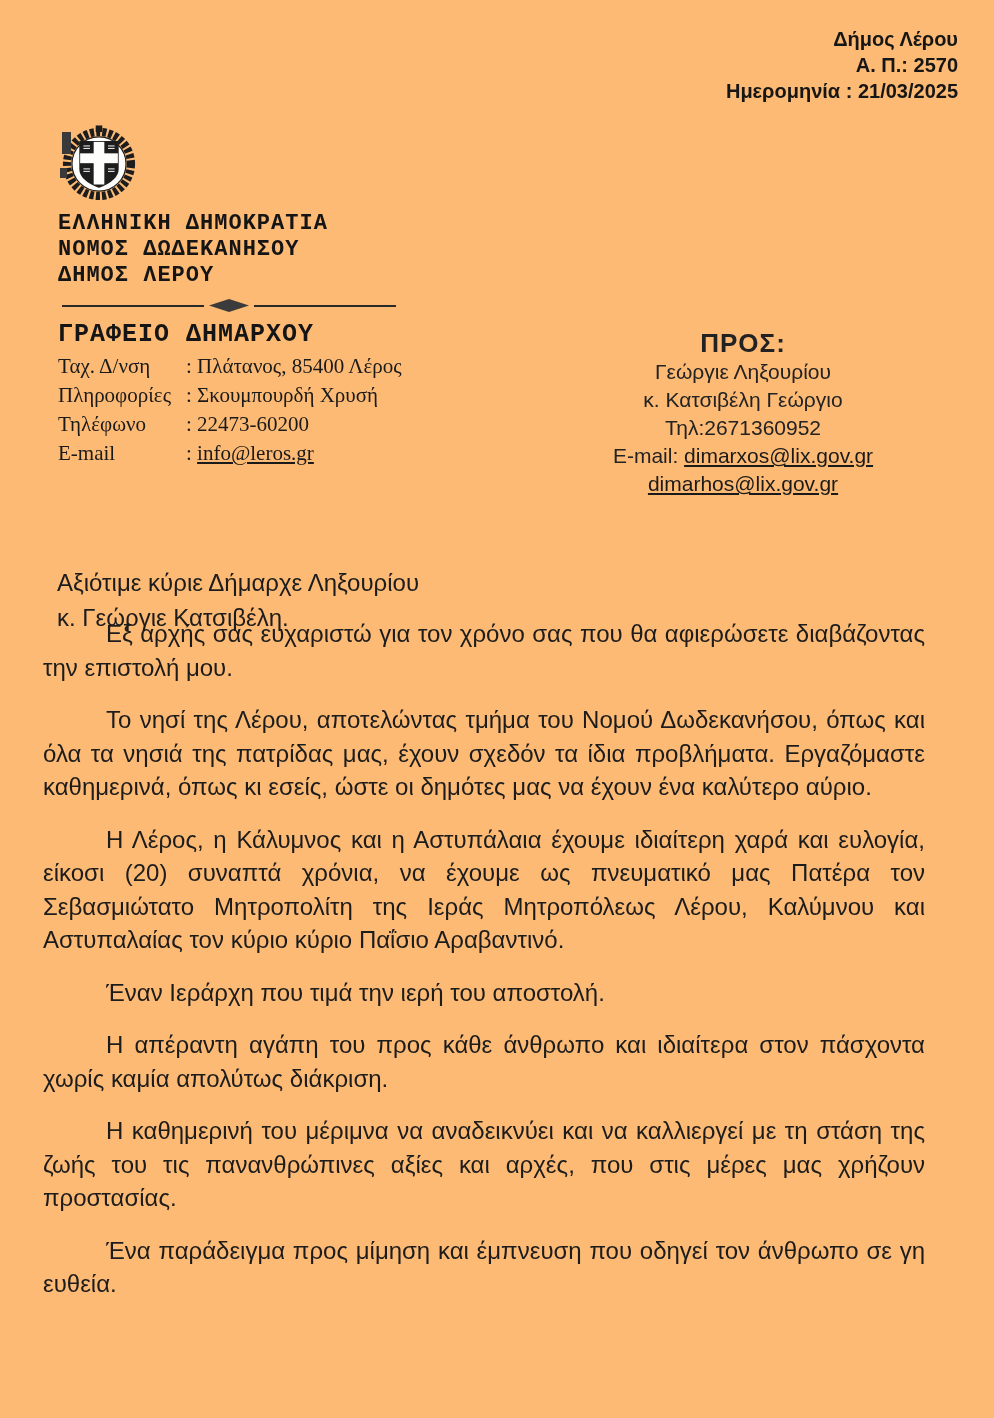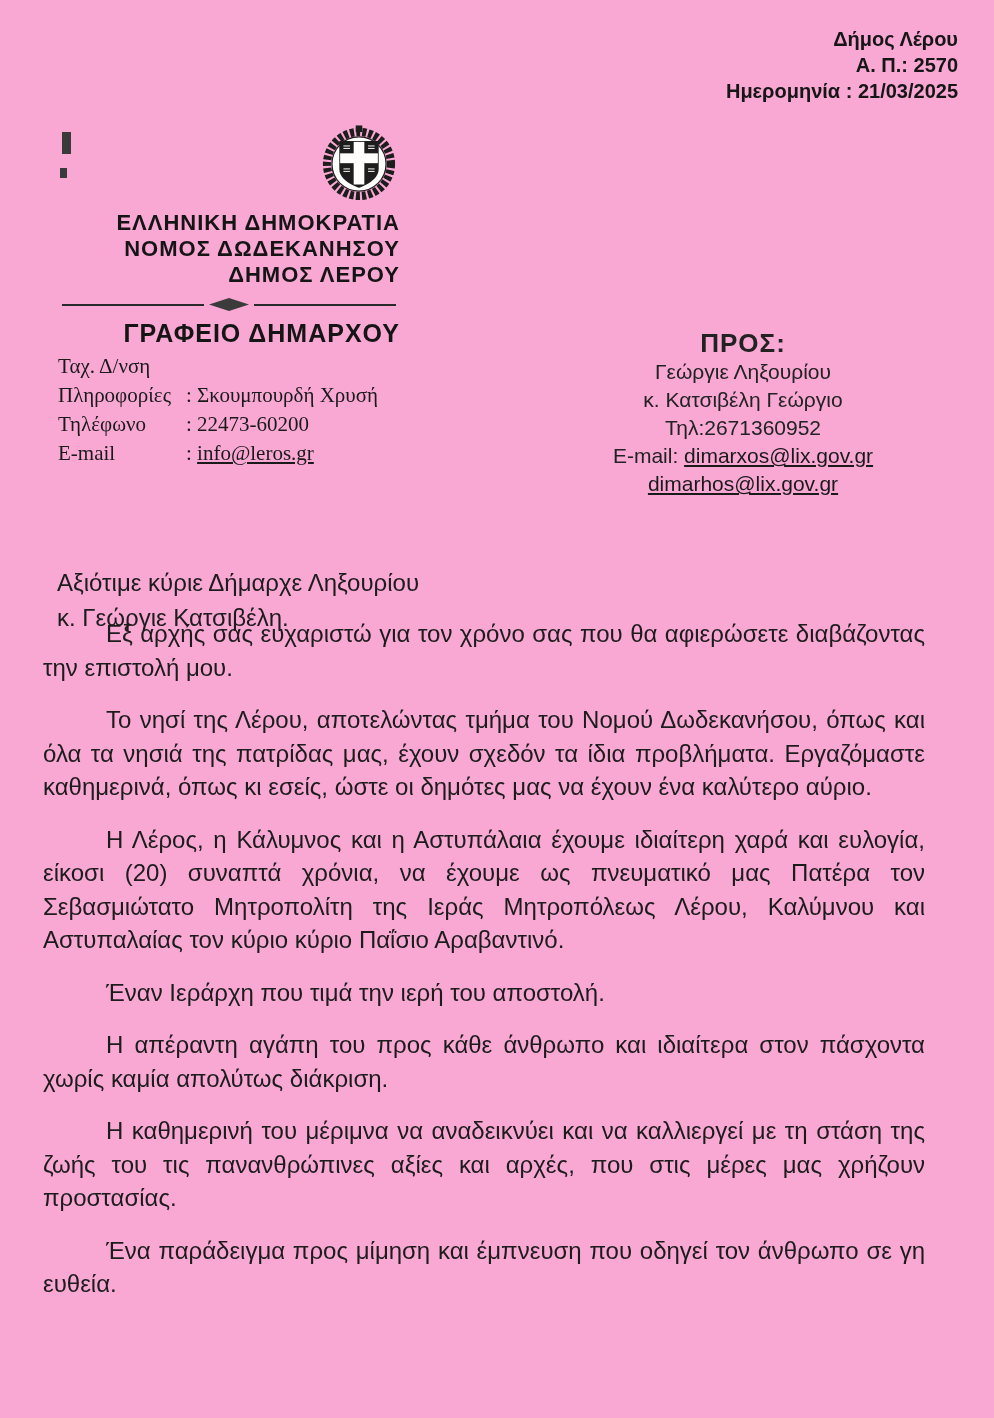--- a/index.html
+++ b/index.html
@@ -2,21 +2,21 @@
 <html lang="el"><head>
 <meta charset="utf-8">
 <style>
   * { margin: 0; padding: 0; box-sizing: border-box; }
   html, body { background: #e8e8e8; }
   .page {
     position: relative;
     width: 994px;
     height: 1418px;
     margin: 0 auto;
-    background: #f9a8d4;
+    background: #fdba74;
     color: #1b1b1b;
     overflow: hidden;
     font-family: "Liberation Sans", sans-serif;
   }
   
   .meta-block {
     position: absolute;
     top: 26px;
     right: 36px;
     text-align: right;
@@ -25,22 +25,22 @@
     line-height: 26px;
     font-family: "Liberation Sans", sans-serif;
     color: #161616;
   }
   
   .letterhead {
     position: absolute;
     left: 58px;
     top: 122px;
     width: 342px;
-    text-align: right;
-    font-family: Liberation Sans, sans-serif;
+    text-align: left;
+    font-family: Liberation Mono, monospace;
     color: #151515;
   }
   .emblem { width: 82px; height: 84px; display: inline-block; }
   .lh-line {
     font-weight: bold;
     font-size: 22px;
     line-height: 26px;
     letter-spacing: 1px;
   }
   .divider {
@@ -163,20 +163,21 @@
       <span class="rule"></span>
       <span class="diamond"></span>
       <span class="rule"></span>
     </div>
     <div class="office-title">ΓΡΑΦΕΙΟ ΔΗΜΑΡΧΟΥ</div>
   </div>
 
   <div class="contact">
     <div class="row">
       <span class="lbl">Ταχ. Δ/νση</span>
+      <span class="val">: Πλάτανος, 85400 Λέρος</span>
     </div>
     <div class="row">
       <span class="lbl">Πληροφορίες</span>
       <span class="val">: Σκουμπουρδή Χρυσή</span>
     </div>
     <div class="row">
       <span class="lbl">Τηλέφωνο</span>
       <span class="val">: 22473-60200</span>
     </div>
     <div class="row">

